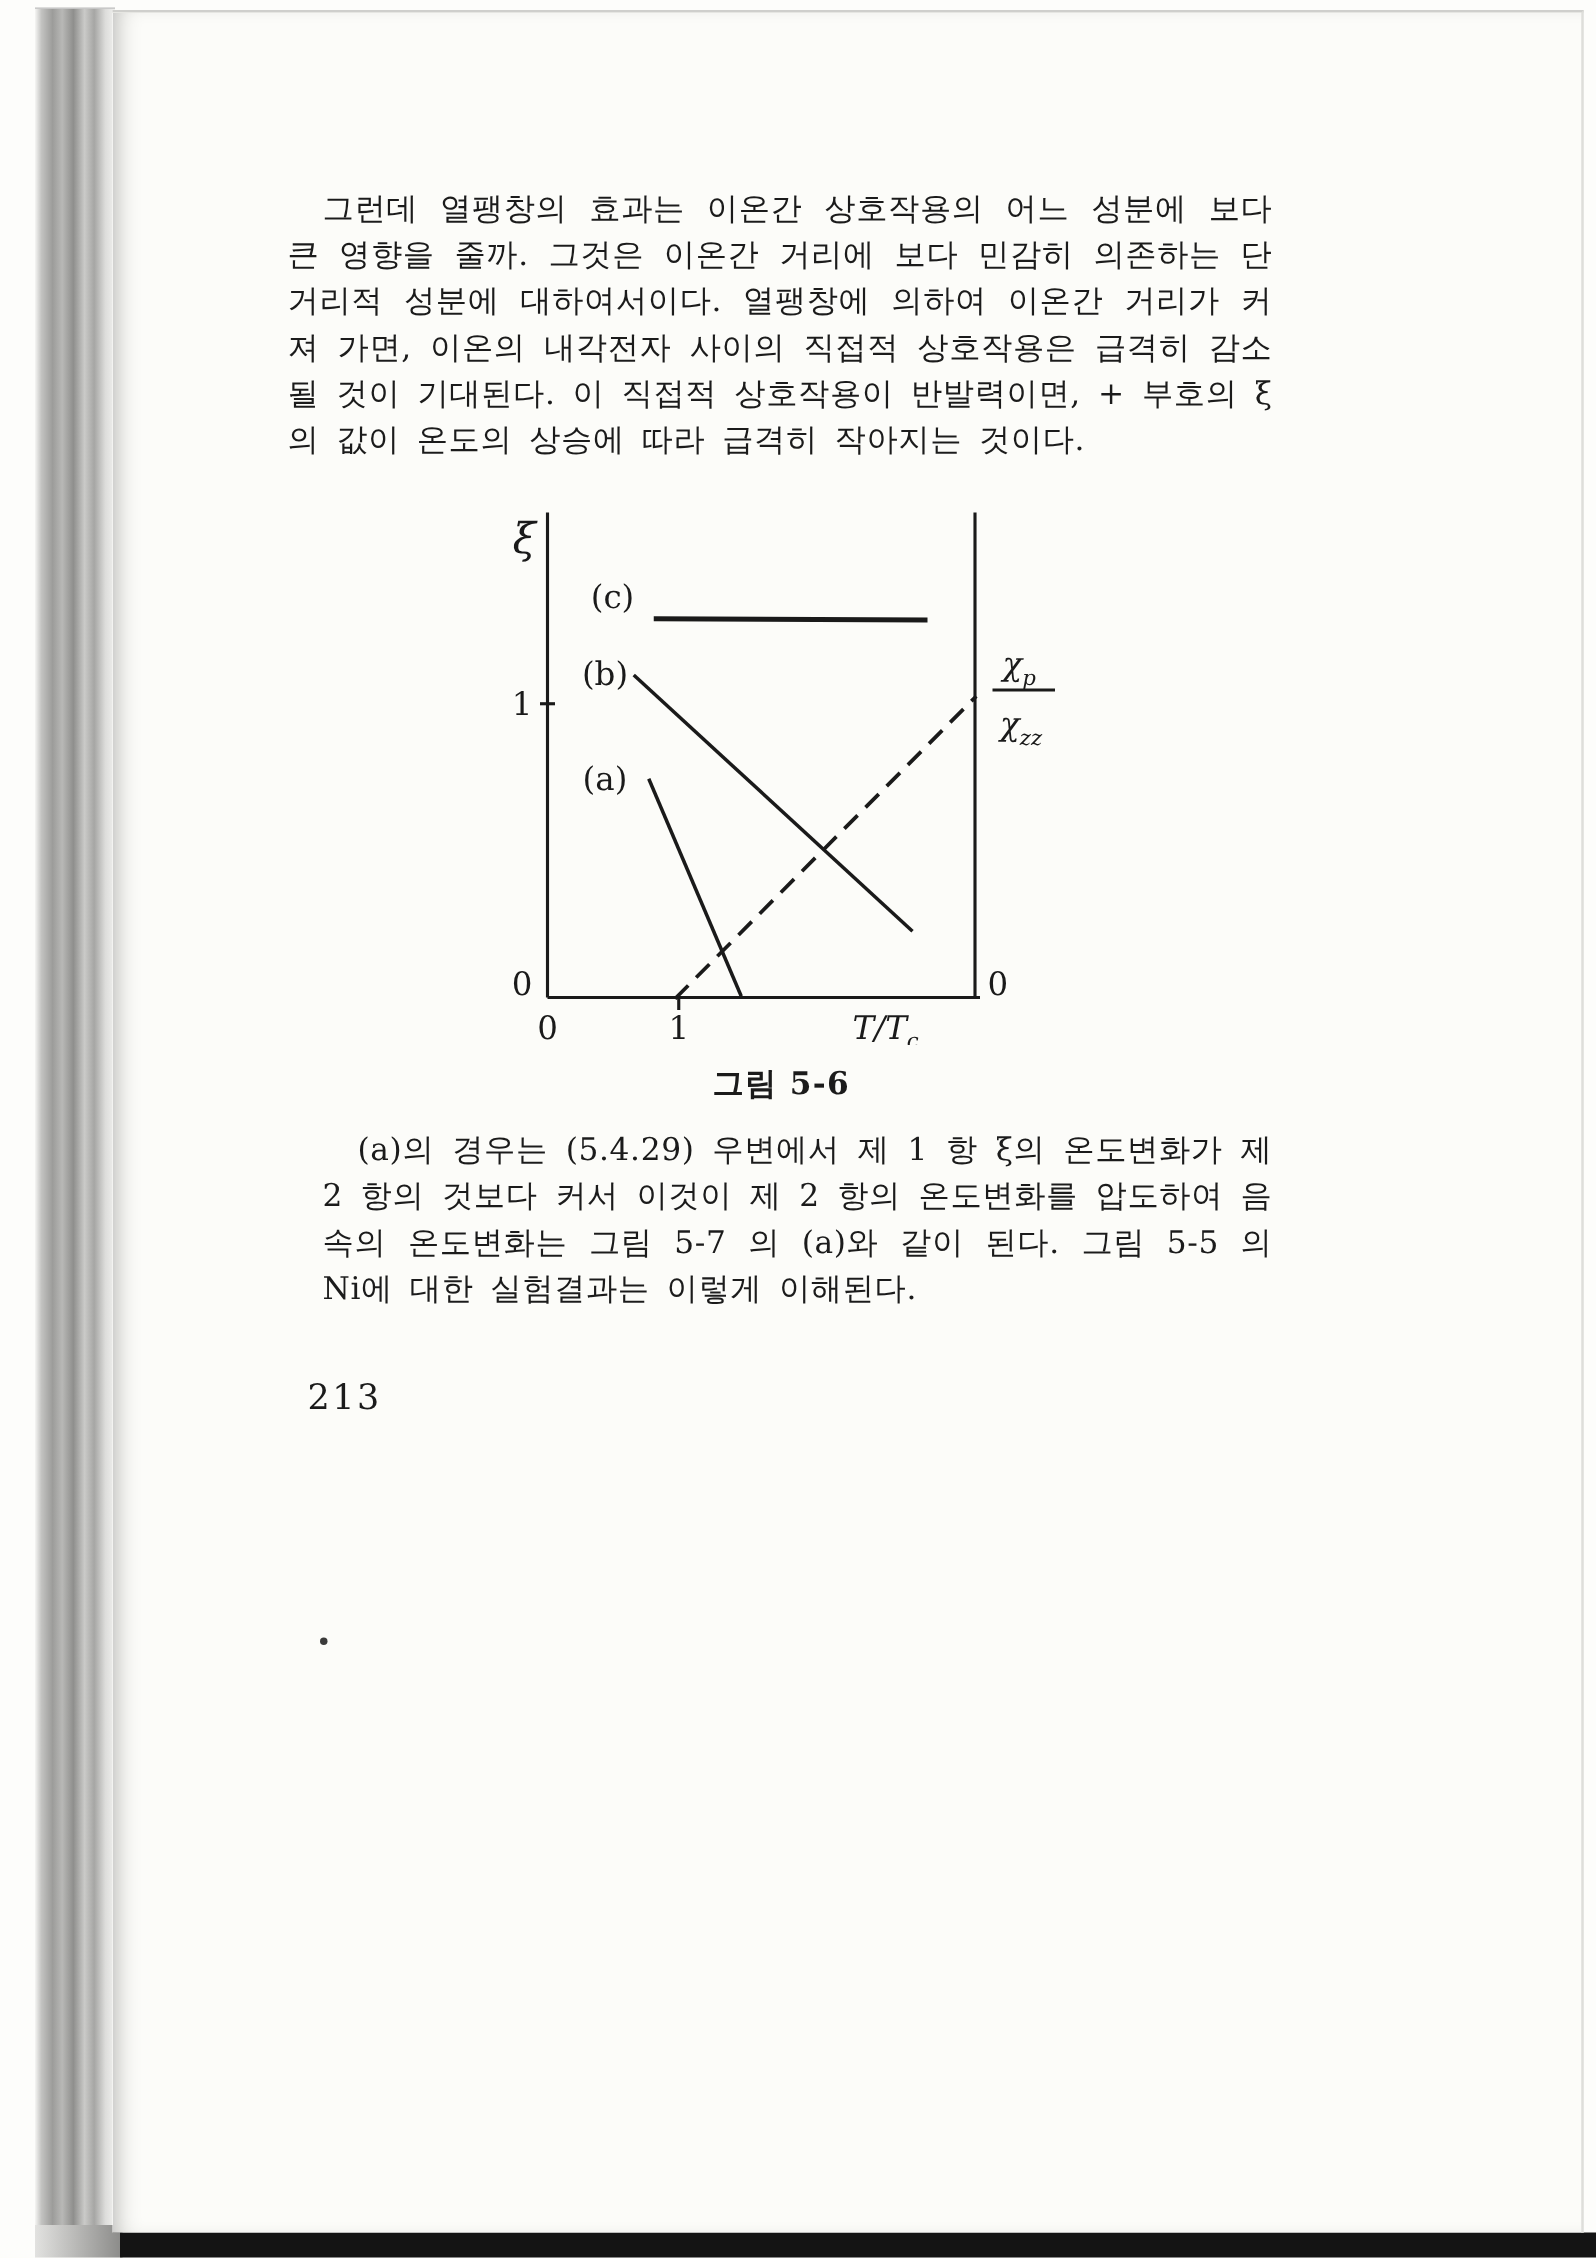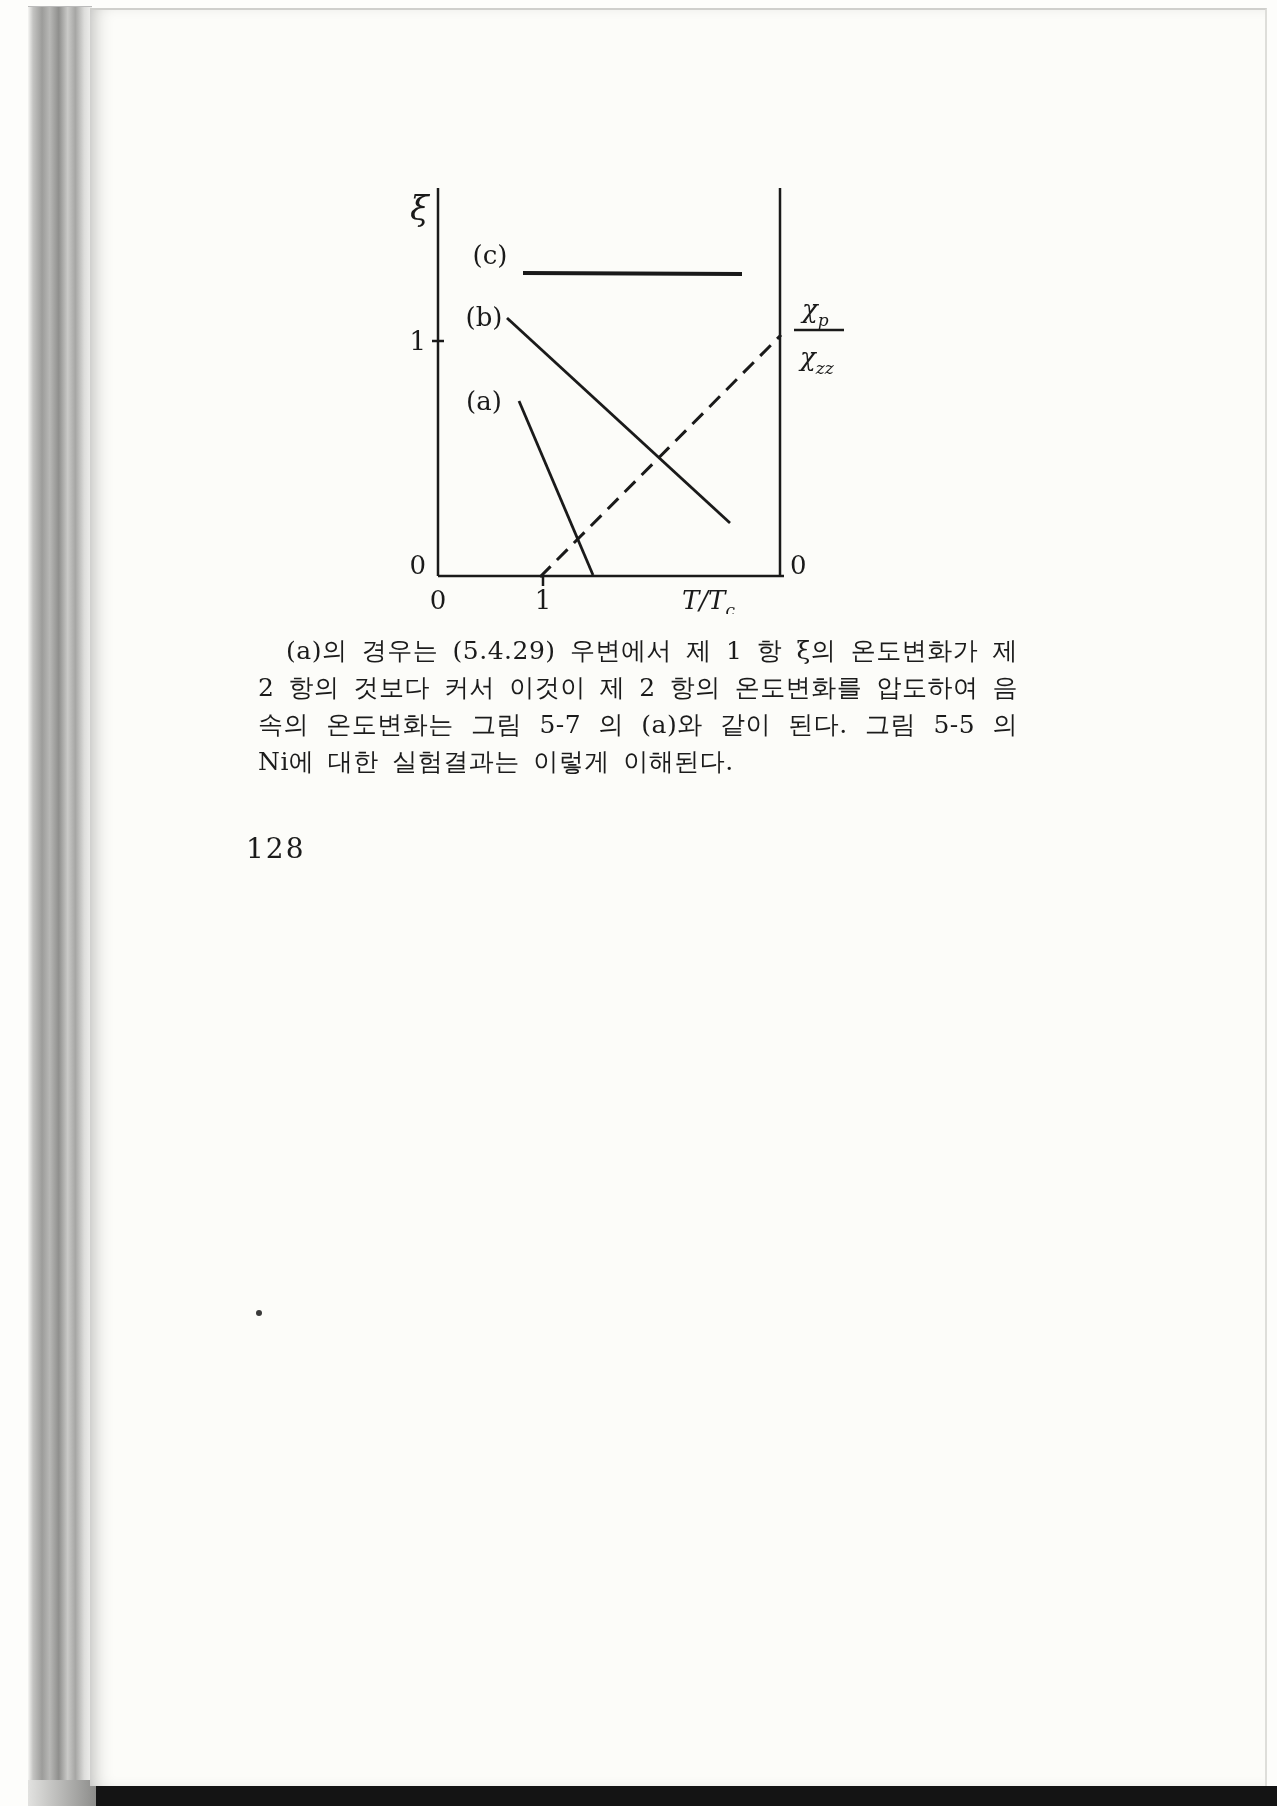--- a/index.html
+++ b/index.html
@@ -103,20 +103,21 @@
 
 <div class="scan">
   <div class="spine"></div>
   <div class="bottom-left-corner"></div>
   <div class="bottom-band"></div>
 
   <div class="page">
     <div class="stray-dot"></div>
     <div class="content">
 
+      <p class="para">그런데 열팽창의 효과는 이온간 상호작용의 어느 성분에 보다 큰 영향을 줄까. 그것은 이온간 거리에 보다 민감히 의존하는 단거리적 성분에 대하여서이다. 열팽창에 의하여 이온간 거리가 커져 가면, 이온의 내각전자 사이의 직접적 상호작용은 급격히 감소될 것이 기대된다. 이 직접적 상호작용이 반발력이면, + 부호의 ξ의 값이 온도의 상승에 따라 급격히 작아지는 것이다.</p>
 
       <figure class="fig">
         <svg width="470" height="436" viewBox="0 0 470 436">
 
           <line class="axis" x1="48" y1="10" x2="48" y2="398"></line>
           <line class="axis" x1="48" y1="398" x2="394" y2="398"></line>
           <line class="axis" x1="390" y1="10" x2="390" y2="398"></line>
 
           <line class="tick" x1="42" y1="163" x2="54" y2="163"></line>
           <line class="tick" x1="153" y1="398" x2="153" y2="408"></line>
@@ -135,20 +136,21 @@
           <text class="fig-label" x="400" y="396">0</text>
 
           <text class="fig-label" x="100" y="86" text-anchor="middle">(c)</text>
           <text class="fig-label" x="94" y="148" text-anchor="middle">(b)</text>
           <text class="fig-label" x="94" y="232" text-anchor="middle">(a)</text>
 
           <text class="fig-label" x="412" y="140" font-size="30" font-style="italic"><tspan>χ</tspan><tspan class="fig-sub" dy="8">p</tspan></text>
           <line class="tick" x1="404" y1="152" x2="454" y2="152"></line>
           <text class="fig-label" x="410" y="188" font-size="30" font-style="italic"><tspan>χ</tspan><tspan class="fig-sub" dy="8">zz</tspan></text>
         </svg>
+        <figcaption class="fig-caption">그림 5-6</figcaption>
       </figure>
 
       <p class="para after-fig">(a)의 경우는 (5.4.29) 우변에서 제 1 항 ξ의 온도변화가 제 2 항의 것보다 커서 이것이 제 2 항의 온도변화를 압도하여 음속의 온도변화는 그림 5-7 의 (a)와 같이 된다. 그림 5-5 의 Ni에 대한 실험결과는 이렇게 이해된다.</p>
 
-      <div class="page-number">128</div>
+      <div class="page-number">213</div>
     </div>
   </div>
 </div>
 
 </body></html>

